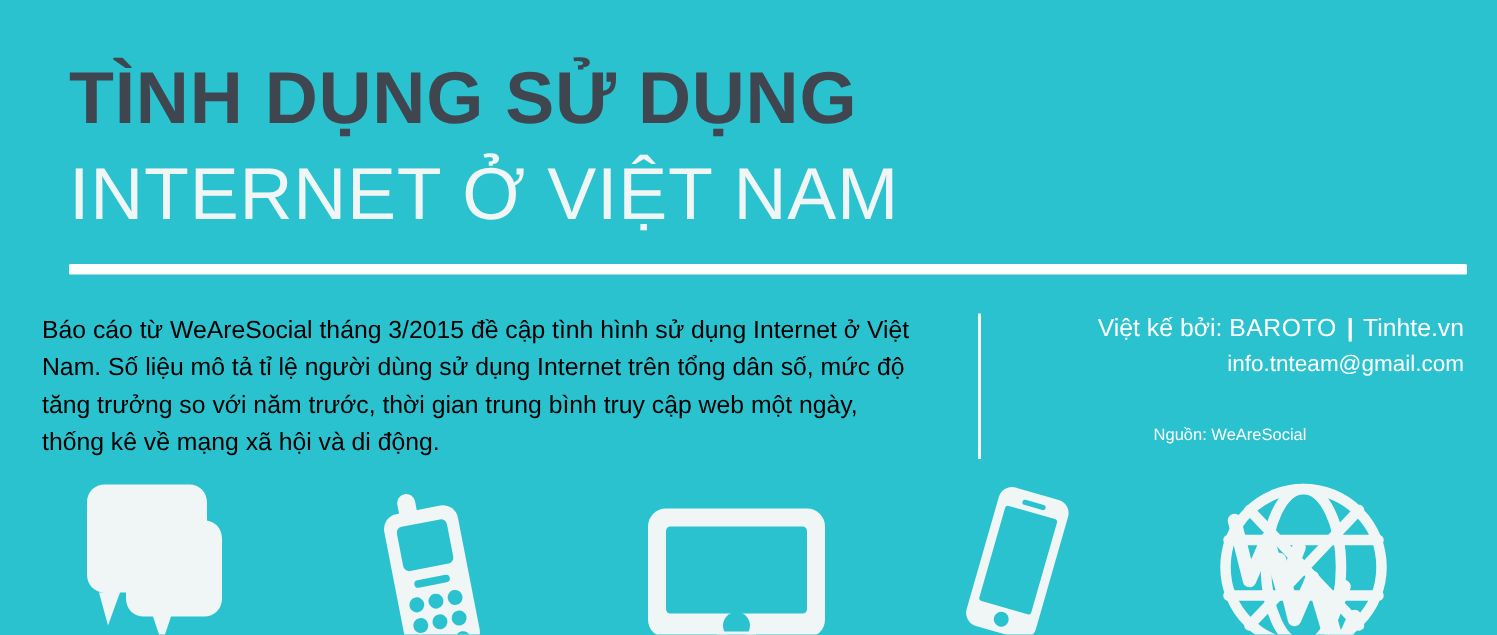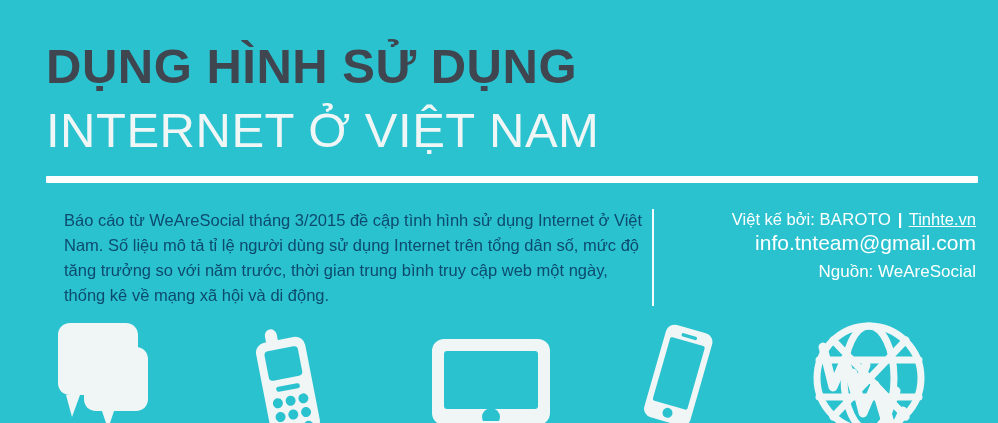--- a/index.html
+++ b/index.html
@@ -57,25 +57,25 @@
     top: 176px;
     width: 932px;
     height: 7px;
     background: #ffffff;
     border-radius: 1px;
   }
 
   
   .intro-paragraph {
     position: absolute;
-    left: 64px;
+    left: 28px;
     top: 208px;
     width: 586px;
     margin: 0;
-    color: #0c4a6e;
+    color: #000000;
     font-size: 16.5px;
     line-height: 25px;
     font-weight: 400;
   }
 
   
   .rule-vertical {
     position: absolute;
     left: 652px;
     top: 209px;
@@ -95,23 +95,23 @@
     color: #ffffff;
   }
   .credit-line {
     font-size: 16.5px;
     line-height: 24px;
     white-space: nowrap;
   }
   .credit-label { font-weight: 400; }
   .credit-brand { font-weight: 400; letter-spacing: 0.4px; }
   .credit-pipe  { font-weight: 700; padding: 0 2px; }
-  .credit-site  { font-weight: 400; text-decoration: underline; }
-  .credit-email { font-size: 21px; line-height: 24px; white-space: nowrap; }
-  .credit-source { font-size: 17px; line-height: 24px; margin-top: 5px; white-space: nowrap; }
+  .credit-site  { font-weight: 400; }
+  .credit-email { font-size: 15px; line-height: 24px; white-space: nowrap; }
+  .credit-source { font-size: 11px; line-height: 24px; margin-top: 23px; white-space: nowrap; text-align: center; }
 
   
   .icon-row {
     position: absolute;
     left: 0;
     top: 322px;
     width: 998px;
     height: 101px;
   }
   .icon {
@@ -125,21 +125,21 @@
   .icon-monitor   { left: 430px; bottom: -4px; }
   .icon-smartphone{ left: 634px; bottom: -4px; }
   .icon-globe     { left: 806px; bottom: -10px; }
 </style>
 </head>
 <body>
 
 <div class="infographic-header">
 
   <div class="title-block">
-    <div class="title-line-1">DỤNG HÌNH SỬ DỤNG</div>
+    <div class="title-line-1">TÌNH DỤNG SỬ DỤNG</div>
     <div class="title-line-2">INTERNET Ở VIỆT NAM</div>
   </div>
 
   <div class="rule-horizontal"></div>
 
   <p class="intro-paragraph">Báo cáo từ WeAreSocial tháng 3/2015 đề cập tình hình sử dụng Internet ở Việt Nam. Số liệu mô tả tỉ lệ người dùng sử dụng Internet trên tổng dân số, mức độ tăng trưởng so với năm trước, thời gian trung bình truy cập web một ngày, thống kê về mạng xã hội và di động.</p>
 
   <div class="rule-vertical"></div>
 
   <div class="credits">

